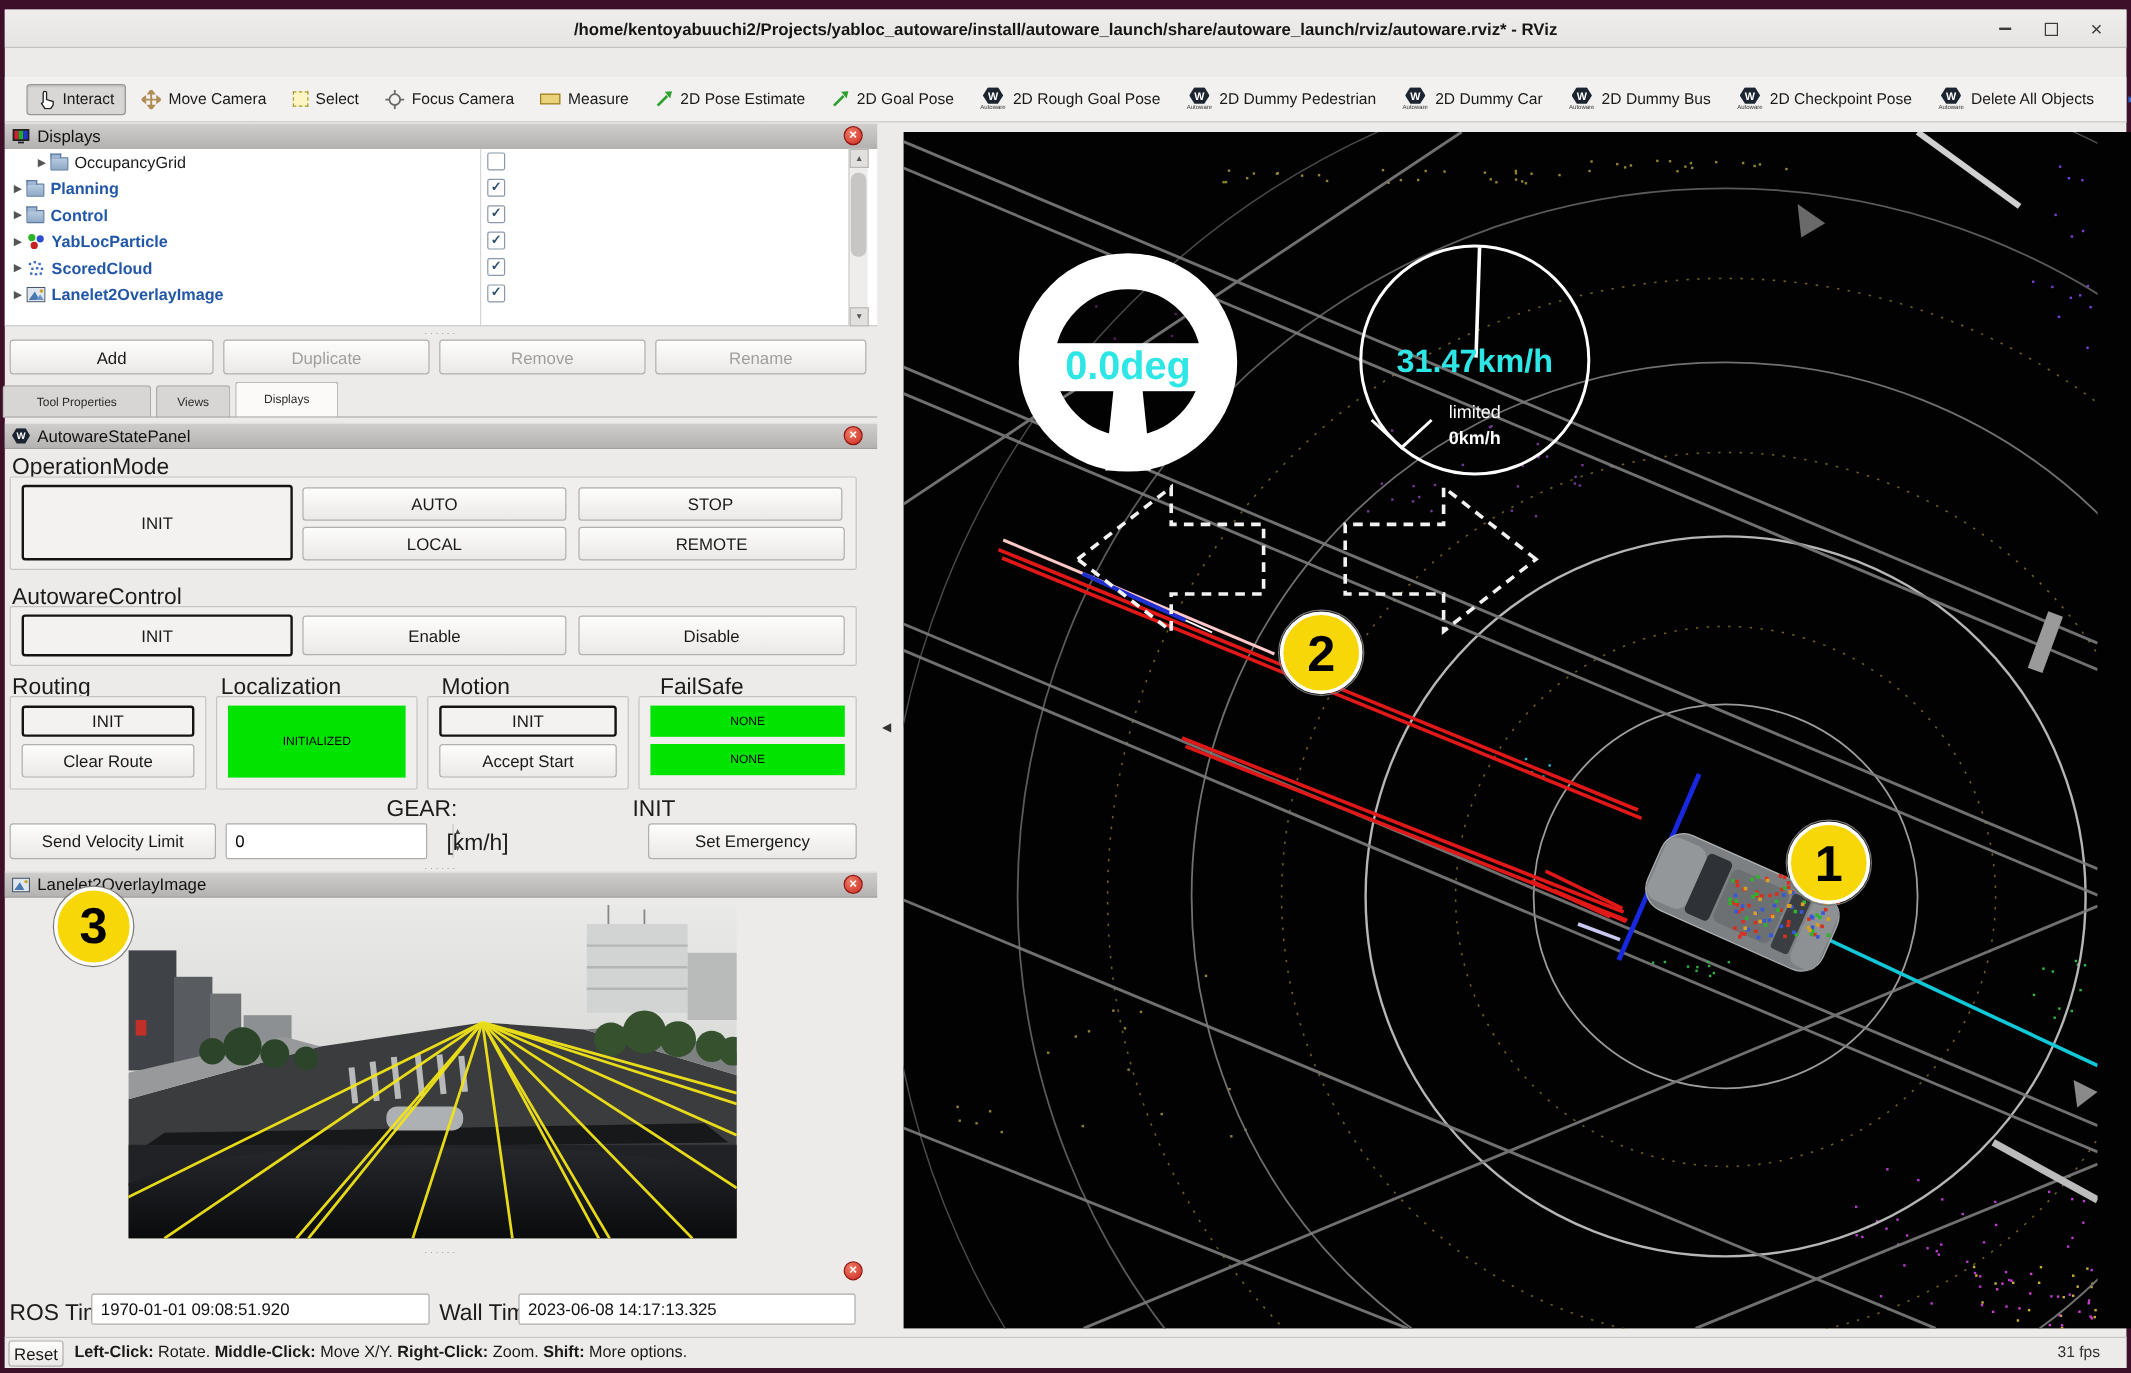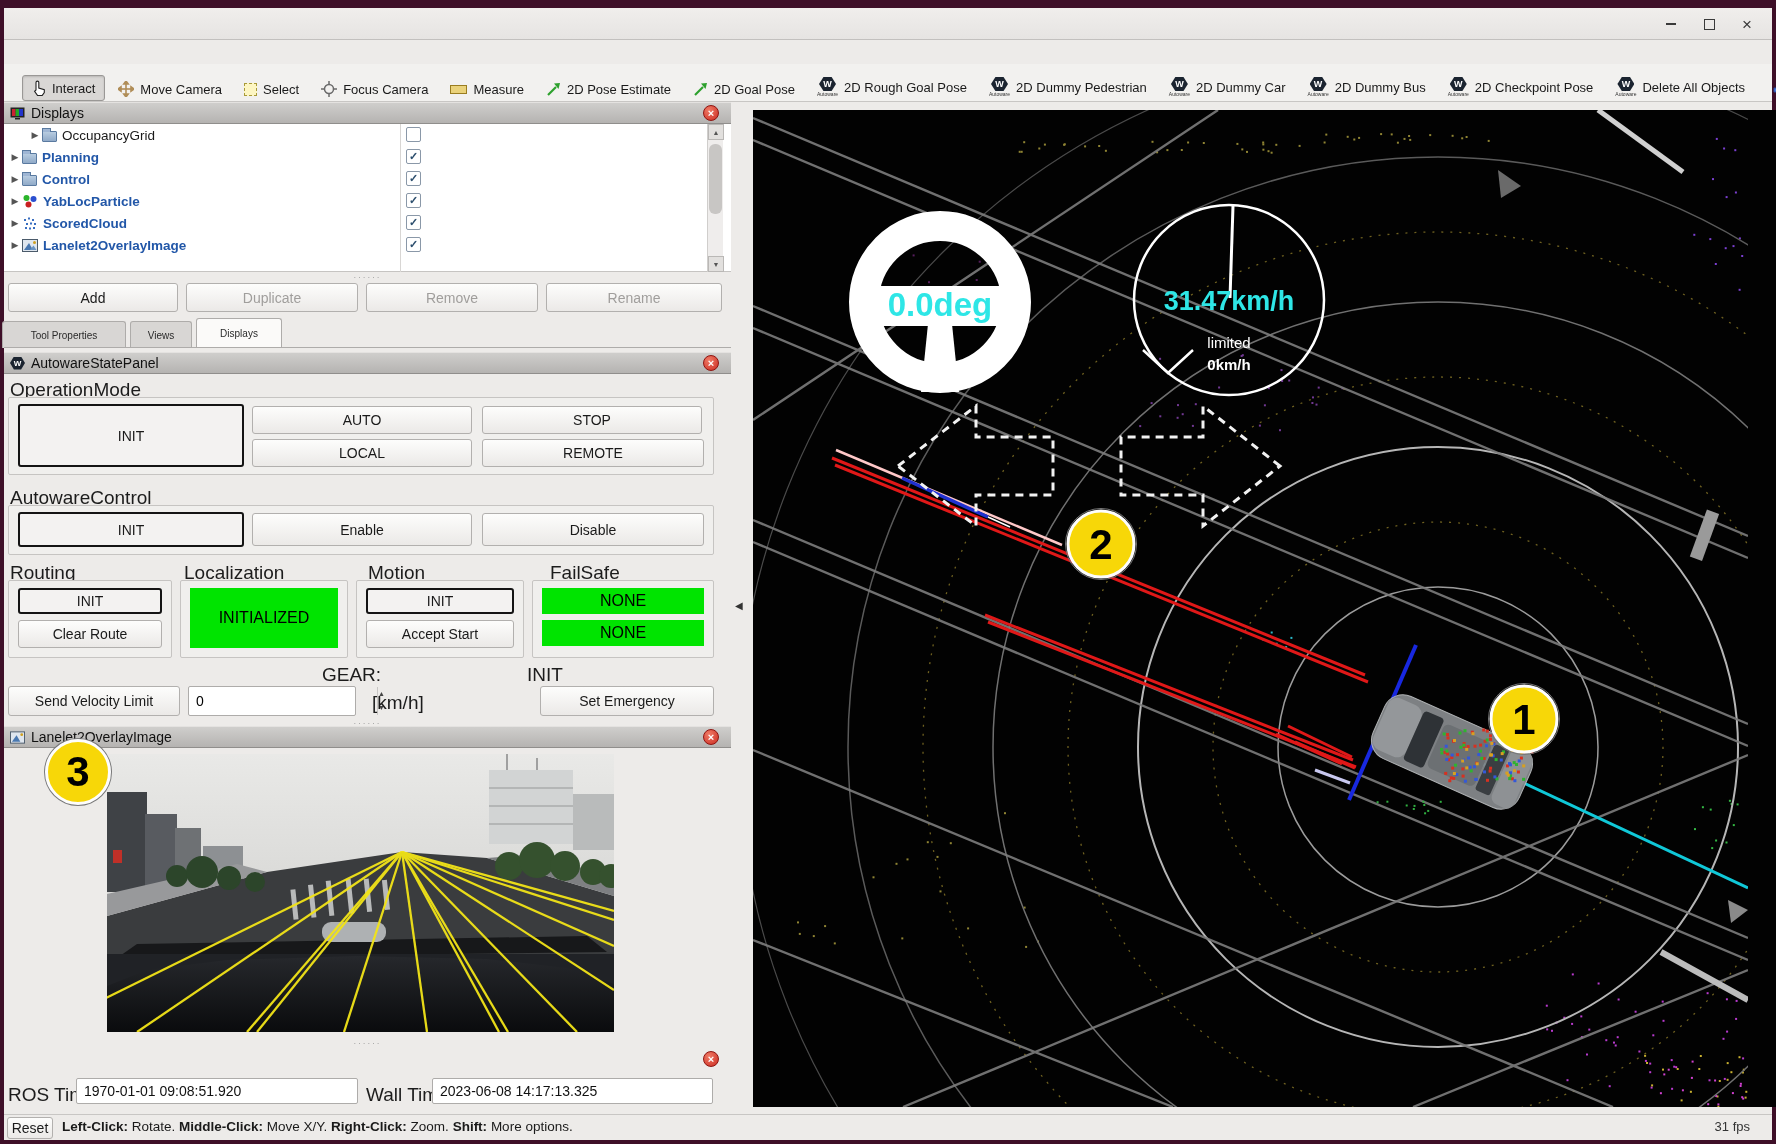--- a/index.html
+++ b/index.html
@@ -13,21 +13,21 @@
 .winbtns{position:absolute;right:14px;top:0;height:32px;display:flex;align-items:center;gap:16px}
 .winbtn{width:22px;height:22px;border-radius:50%;display:flex;align-items:center;justify-content:center;color:#3a3a3a;font-size:12px}
 .wb-min::before{content:"";width:10px;height:2px;background:#3a3a3a;display:block}
 .wb-max::before{content:"";width:9px;height:9px;border:1.5px solid #3a3a3a;display:block}
 .wb-close::before{content:"×";font-size:17px;line-height:1}
 
 #menubar{left:4px;top:40px;width:1768px;height:24px;background:#f4f2f0;display:flex;align-items:center;padding-left:6px;gap:2px;border-bottom:1px solid #dddbd9}
 .menu-item{padding:2px 10px;font-size:13.5px}
 .mnk{text-decoration:underline}
 
-#toolbar{left:4px;top:64px;width:1768px;height:38px;background:#f2f1ef;border-bottom:1px solid #c8c6c4;display:flex;align-items:flex-end;padding-left:10px;gap:4px}
+#toolbar{left:4px;top:64px;width:1768px;height:38px;background:#f2f1ef;border-bottom:1px solid #c8c6c4;display:flex;align-items:center;padding-left:10px;gap:4px}
 #toolbar::before{content:"";width:5px;height:26px;margin-right:4px;background:repeating-linear-gradient(#b0aeac 0 2px,transparent 2px 4px);opacity:.8}
 .tbtn{display:flex;align-items:center;gap:6px;padding:4px 9px;font-size:13px;border-radius:3px;white-space:nowrap}
 .tbtn.pressed{background:#d9d7d5;border:1px solid #9a9896;box-shadow:inset 0 1px 2px rgba(0,0,0,.15)}
 .aw{display:flex;flex-direction:column;align-items:center;line-height:1}
 .awlogo{width:17px;height:14px;background:#1b2430;clip-path:polygon(26% 0,74% 0,100% 50%,74% 100%,26% 100%,0 50%);color:#fff;font-weight:bold;font-size:9px;line-height:14px;text-align:center}
 .awcap{font-size:5px;color:#333;margin-top:1px}
 .selbox{width:13px;height:13px;border:1.5px dashed #a89a38;background:#fdf6c2}
 .measure{width:17px;height:9px;background:#ead27a;border:1px solid #9a7d20}
 
 .phead{height:22px;background:linear-gradient(#cfcecc,#b5b3b1);border-top:1px solid #e4e2e0;border-bottom:1px solid #908e8c;display:flex;align-items:center;padding-left:6px;gap:6px;font-size:14px;color:#111}
@@ -45,21 +45,21 @@
 .folder{width:15px;height:11px;background:linear-gradient(#b8cce0,#90aac8);border:1px solid #5a7aa0;border-radius:1px;position:relative;margin-top:2px}
 .folder::before{content:"";position:absolute;top:-4px;left:-1px;width:7px;height:3px;background:#9fb6d4;border:1px solid #5a7aa0;border-bottom:none}
 
 .sbar{position:absolute;right:8px;top:0;width:16px;height:148px;background:#efedec;border-left:1px solid #d0cecc}
 .sba{position:absolute;left:0;width:16px;height:16px;background:#e2e0de;border:1px solid #bab8b6;color:#555;font-size:7px;text-align:center;line-height:15px}
 .sbthumb{position:absolute;left:1px;top:20px;width:13px;height:70px;background:#c8c6c4;border-radius:6px}
 
 .btn{position:absolute;background:linear-gradient(#fdfdfc,#ebe9e7);border:1px solid #b2b0ae;border-radius:3px;font-size:14px;color:#1a1a1a;display:flex;align-items:center;justify-content:center}
 .btn.dis{color:#a09e9c}
 .btn.outline{border:2px solid #141414;background:#f3f2f1}
-.gstat{position:absolute;background:#00e400;color:#000;font-size:16px;display:flex;align-items:center;justify-content:center}
+.gstat{position:absolute;background:#00e400;color:#000;font-size:10px;display:flex;align-items:center;justify-content:center}
 
 .tab{position:absolute;top:321px;height:27px;background:#d8d6d4;border:1px solid #aeacaa;border-bottom:none;border-radius:3px 3px 0 0;font-size:10px;display:flex;align-items:center;justify-content:center;color:#2a2a2a}
 .tab.active{top:318px;height:30px;background:#fbfaf9}
 #tabline{left:4px;top:347px;width:727px;height:1px;background:#aeacaa}
 .grpbox{position:absolute;border:1px solid #c6c4c2;border-radius:2px;background:#f0efed}
 .slabel{position:absolute;font-size:19px;color:#1c1c1c}
 .dots{position:absolute;width:727px;text-align:center;color:#999;font-size:8px;letter-spacing:2px}
 
 .spin{position:absolute;background:#fff;border:1px solid #aeacaa;border-radius:2px;display:flex}
 .spin input{flex:1;border:none;outline:none;font-size:14px;padding-left:7px;font-family:"Liberation Sans",sans-serif;background:transparent}
@@ -78,20 +78,21 @@
 #badge3{left:45px;top:739px;width:66px;height:66px;border-radius:50%;background:#f7d708;border:3px solid #fdfdfd;box-shadow:0 0 0 1px #777;display:flex;align-items:center;justify-content:center;font-size:42px;font-weight:bold;color:#000}
 .icon14{display:block}
 </style>
 </head>
 <body>
 
 <div id="app">
 <div id="frame" class="abs"></div>
 
 <div id="titlebar" class="abs">
+  <div id="title">/home/kentoyabuuchi2/Projects/yabloc_autoware/install/autoware_launch/share/autoware_launch/rviz/autoware.rviz* - RViz</div>
   <div class="winbtns">
     <div class="winbtn wb-min"></div>
     <div class="winbtn wb-max"></div>
     <div class="winbtn wb-close"></div>
   </div>
 </div>
 
 
 <div id="toolbar" class="abs">
   <div class="tbtn pressed">

